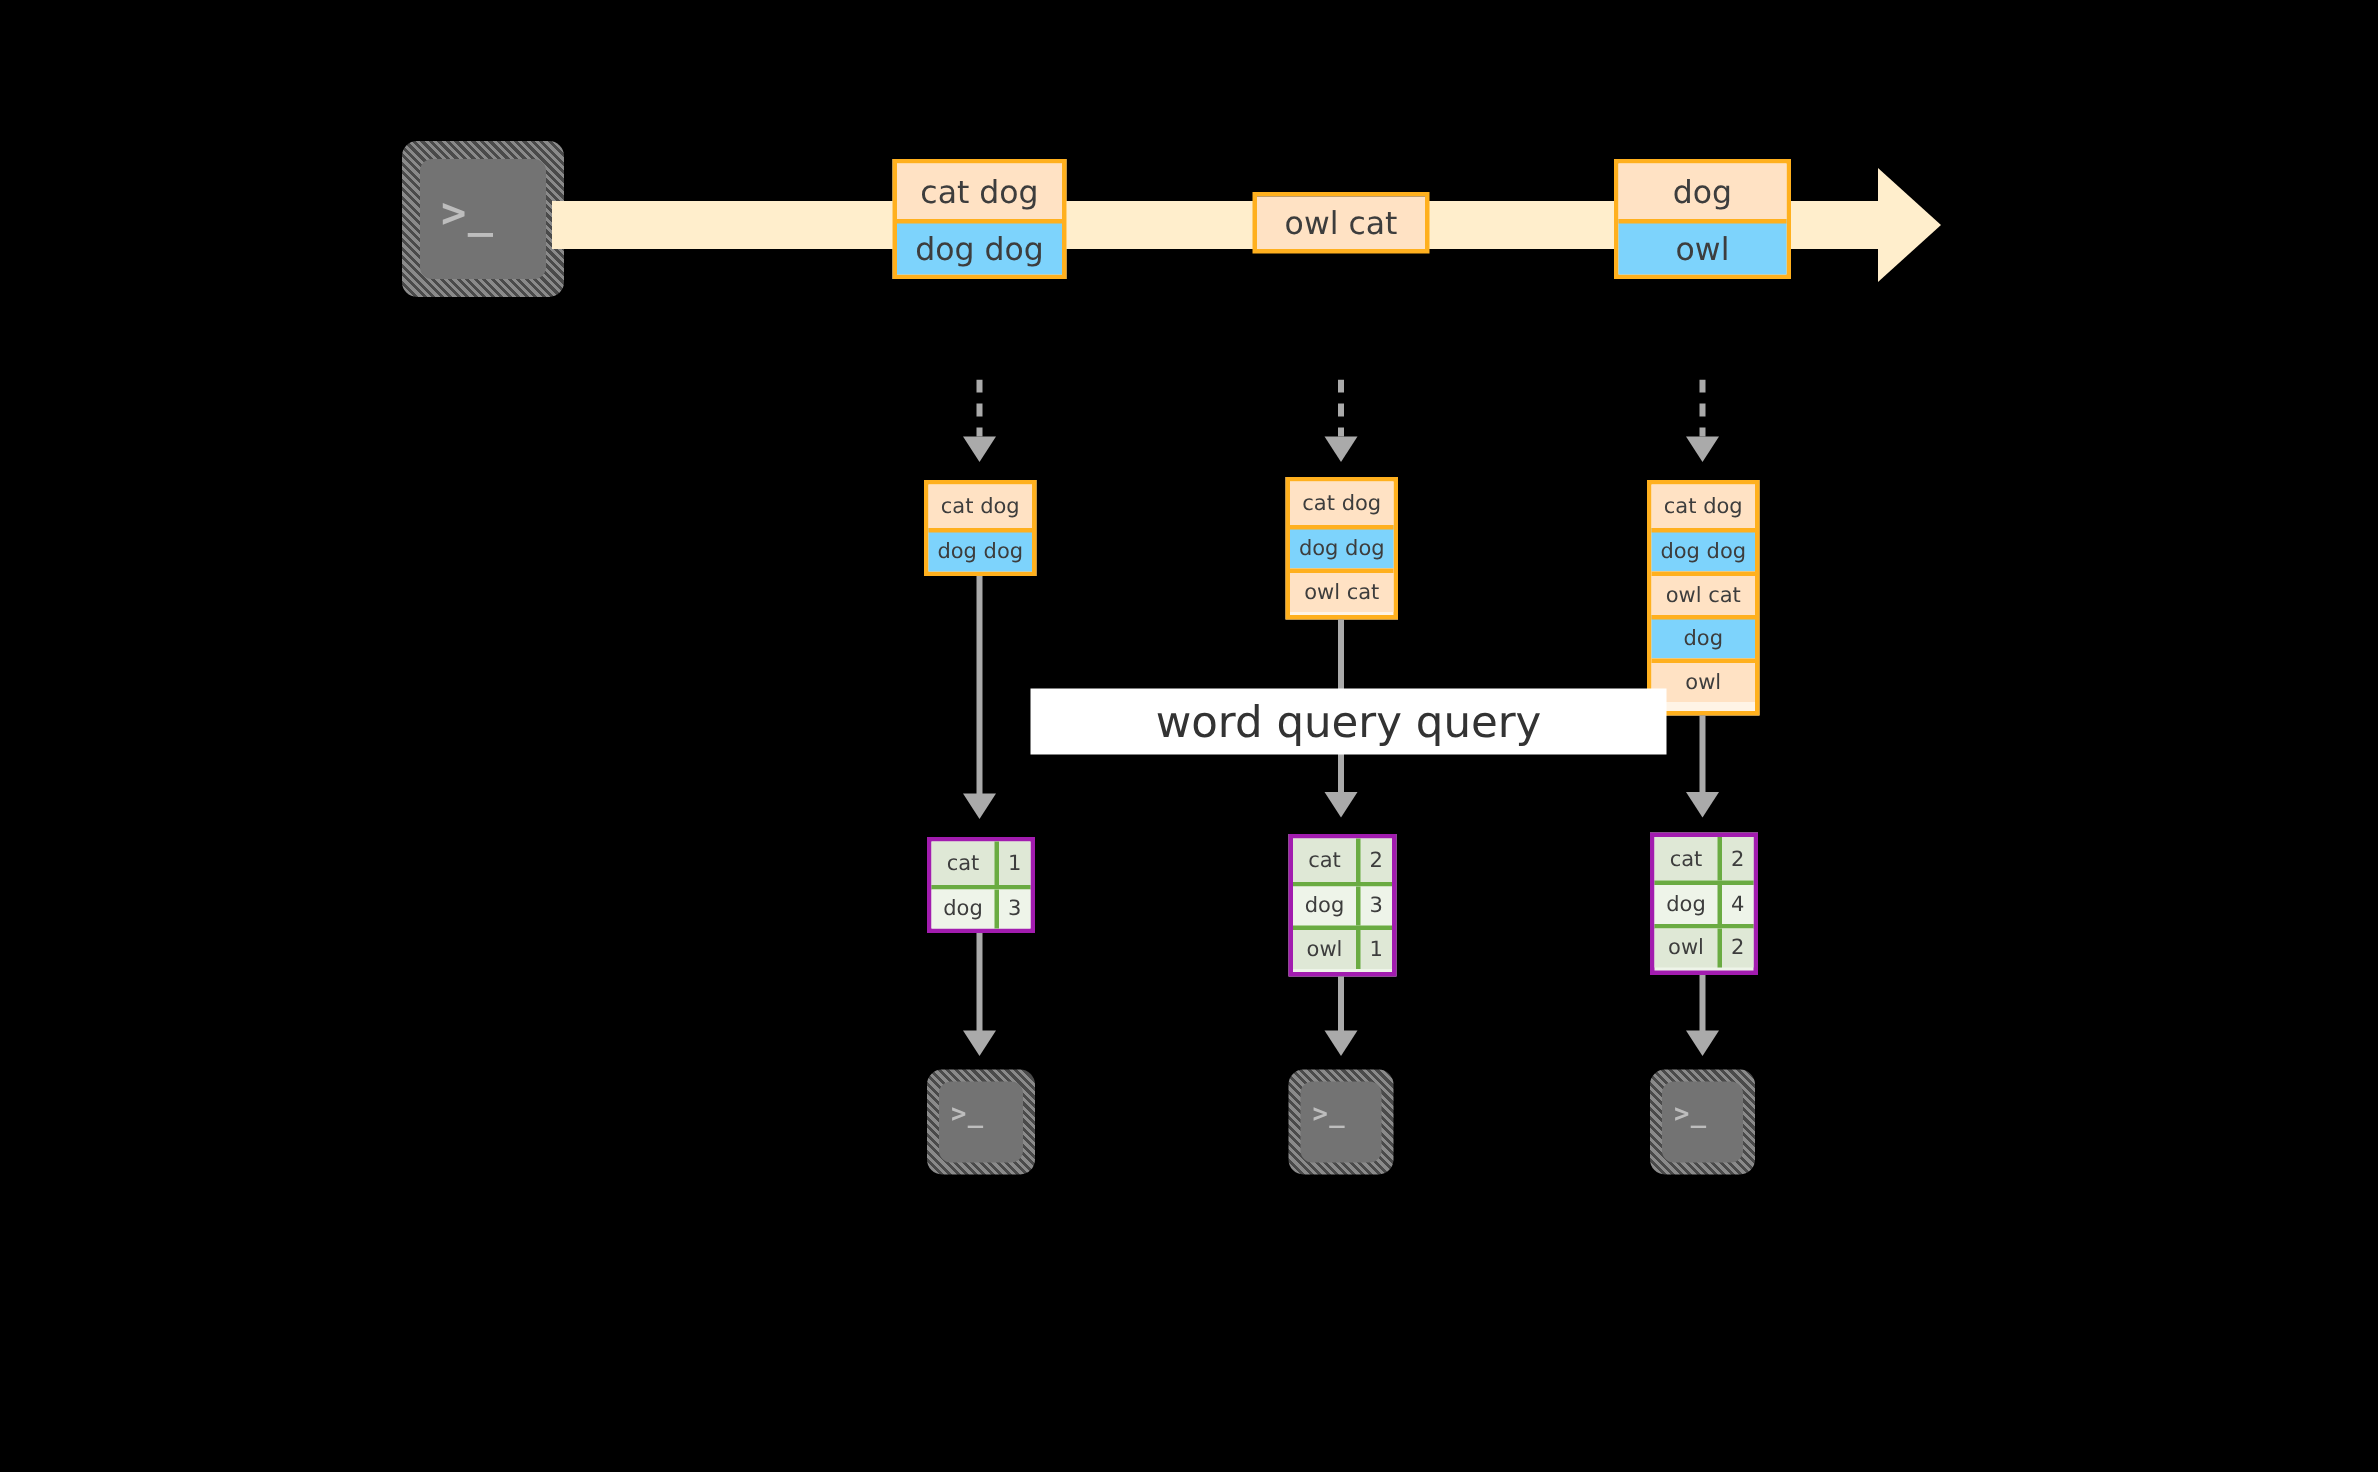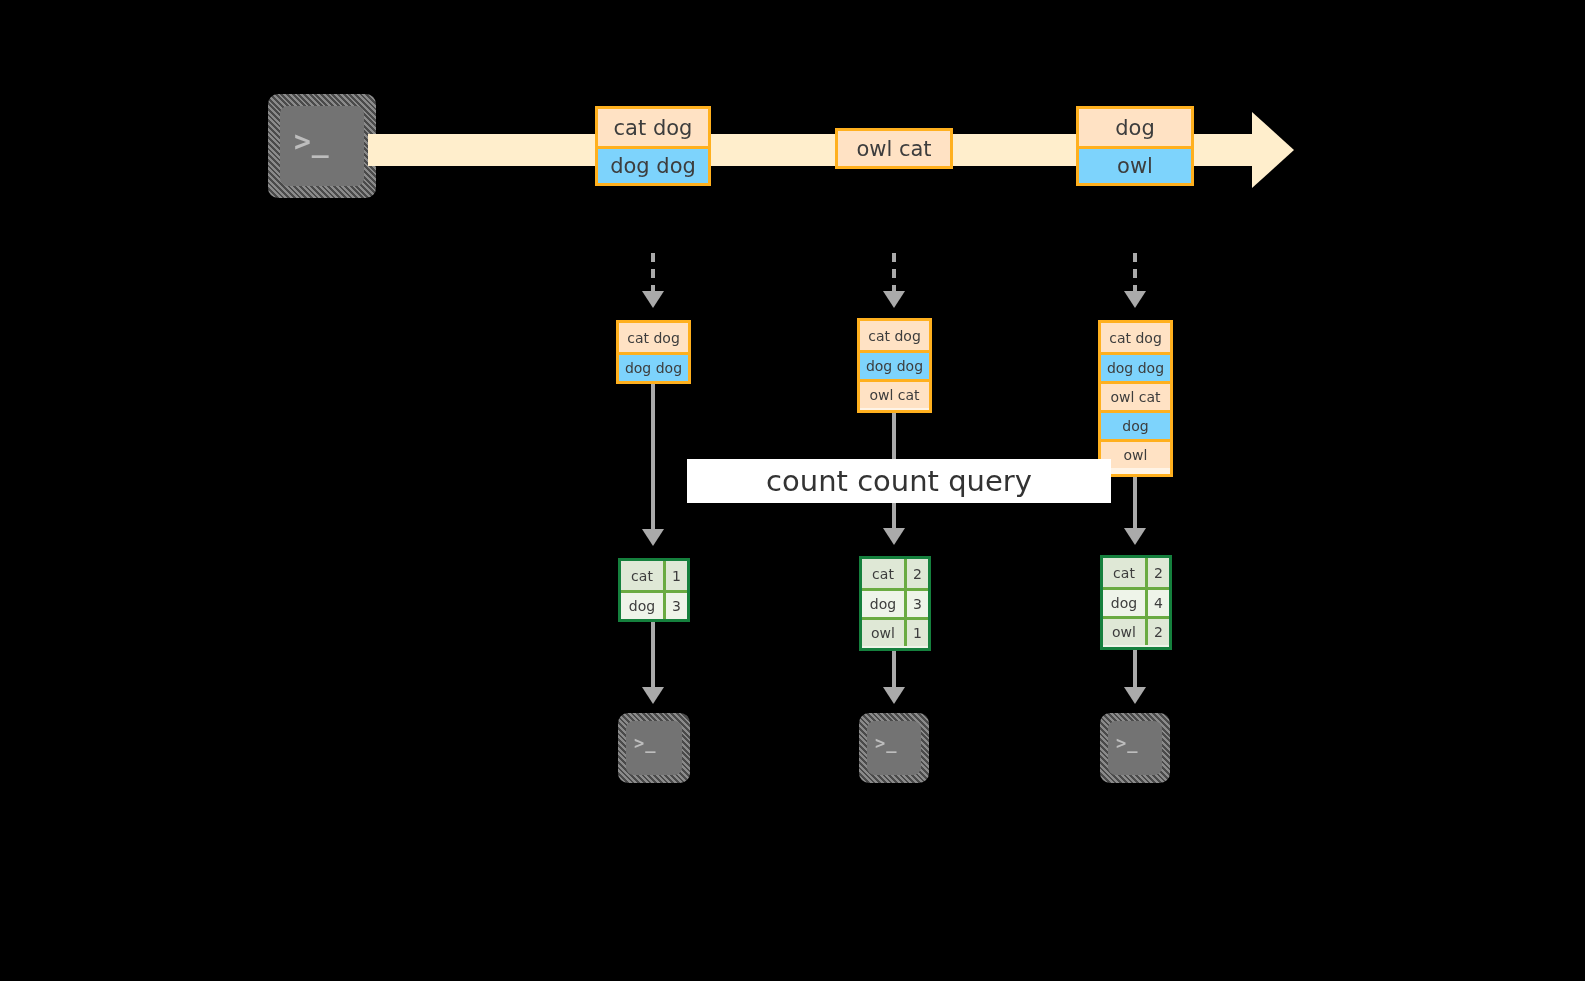--- a/index.html
+++ b/index.html
@@ -30,21 +30,21 @@
   
   .obox{position:absolute;box-sizing:border-box;border:3px solid #ffb01e;
         background:#fff4e6;display:flex;flex-direction:column;}
   .orow{box-sizing:border-box;display:flex;align-items:center;justify-content:center;
         color:#3d3d3d;white-space:nowrap;}
   .orow.dark{background:#ffe2c4;}
   .orow.light{background:#7dd3fc;}
   .orow+.orow{border-top:3px solid #ffb01e;}
 
   
-  .gbox{position:absolute;box-sizing:border-box;border:3px solid #15803d;
+  .gbox{position:absolute;box-sizing:border-box;border:3px solid #a21caf;
         background:#eef4e9;display:flex;flex-direction:column;}
   .grow{box-sizing:border-box;display:flex;}
   .grow+.grow{border-top:3px solid #6aab42;}
   .grow.dark .gc{background:#dfe8d6;}
   .grow.light .gc{background:#eef4e9;}
   .gc{box-sizing:border-box;display:flex;align-items:center;justify-content:center;
       color:#3d3d3d;white-space:nowrap;}
   .gc.key{}
   .gc.val{border-left:3px solid #6aab42;}
 
@@ -188,16 +188,16 @@
   <div class="vline" style="left:1133px;top:650px;height:41px;"></div>
   <div class="ahead" style="left:1124px;top:687px;"></div>
 
   <div class="term" style="left:1100px;top:713px;width:70px;height:70px;">
     <div class="hatch"></div>
     <div class="face" style="left:8px;top:8px;right:8px;bottom:8px;"></div>
     <div class="glyph" style="left:16px;top:22px;font-size:17px;">&gt;_</div>
   </div>
 
   <div class="banner" style="left:687px;top:459px;width:424px;height:44px;font-size:29px;">
-    <span>count count query</span>
+    <span>word query query</span>
   </div>
 
 </div>
 
 </body></html>

